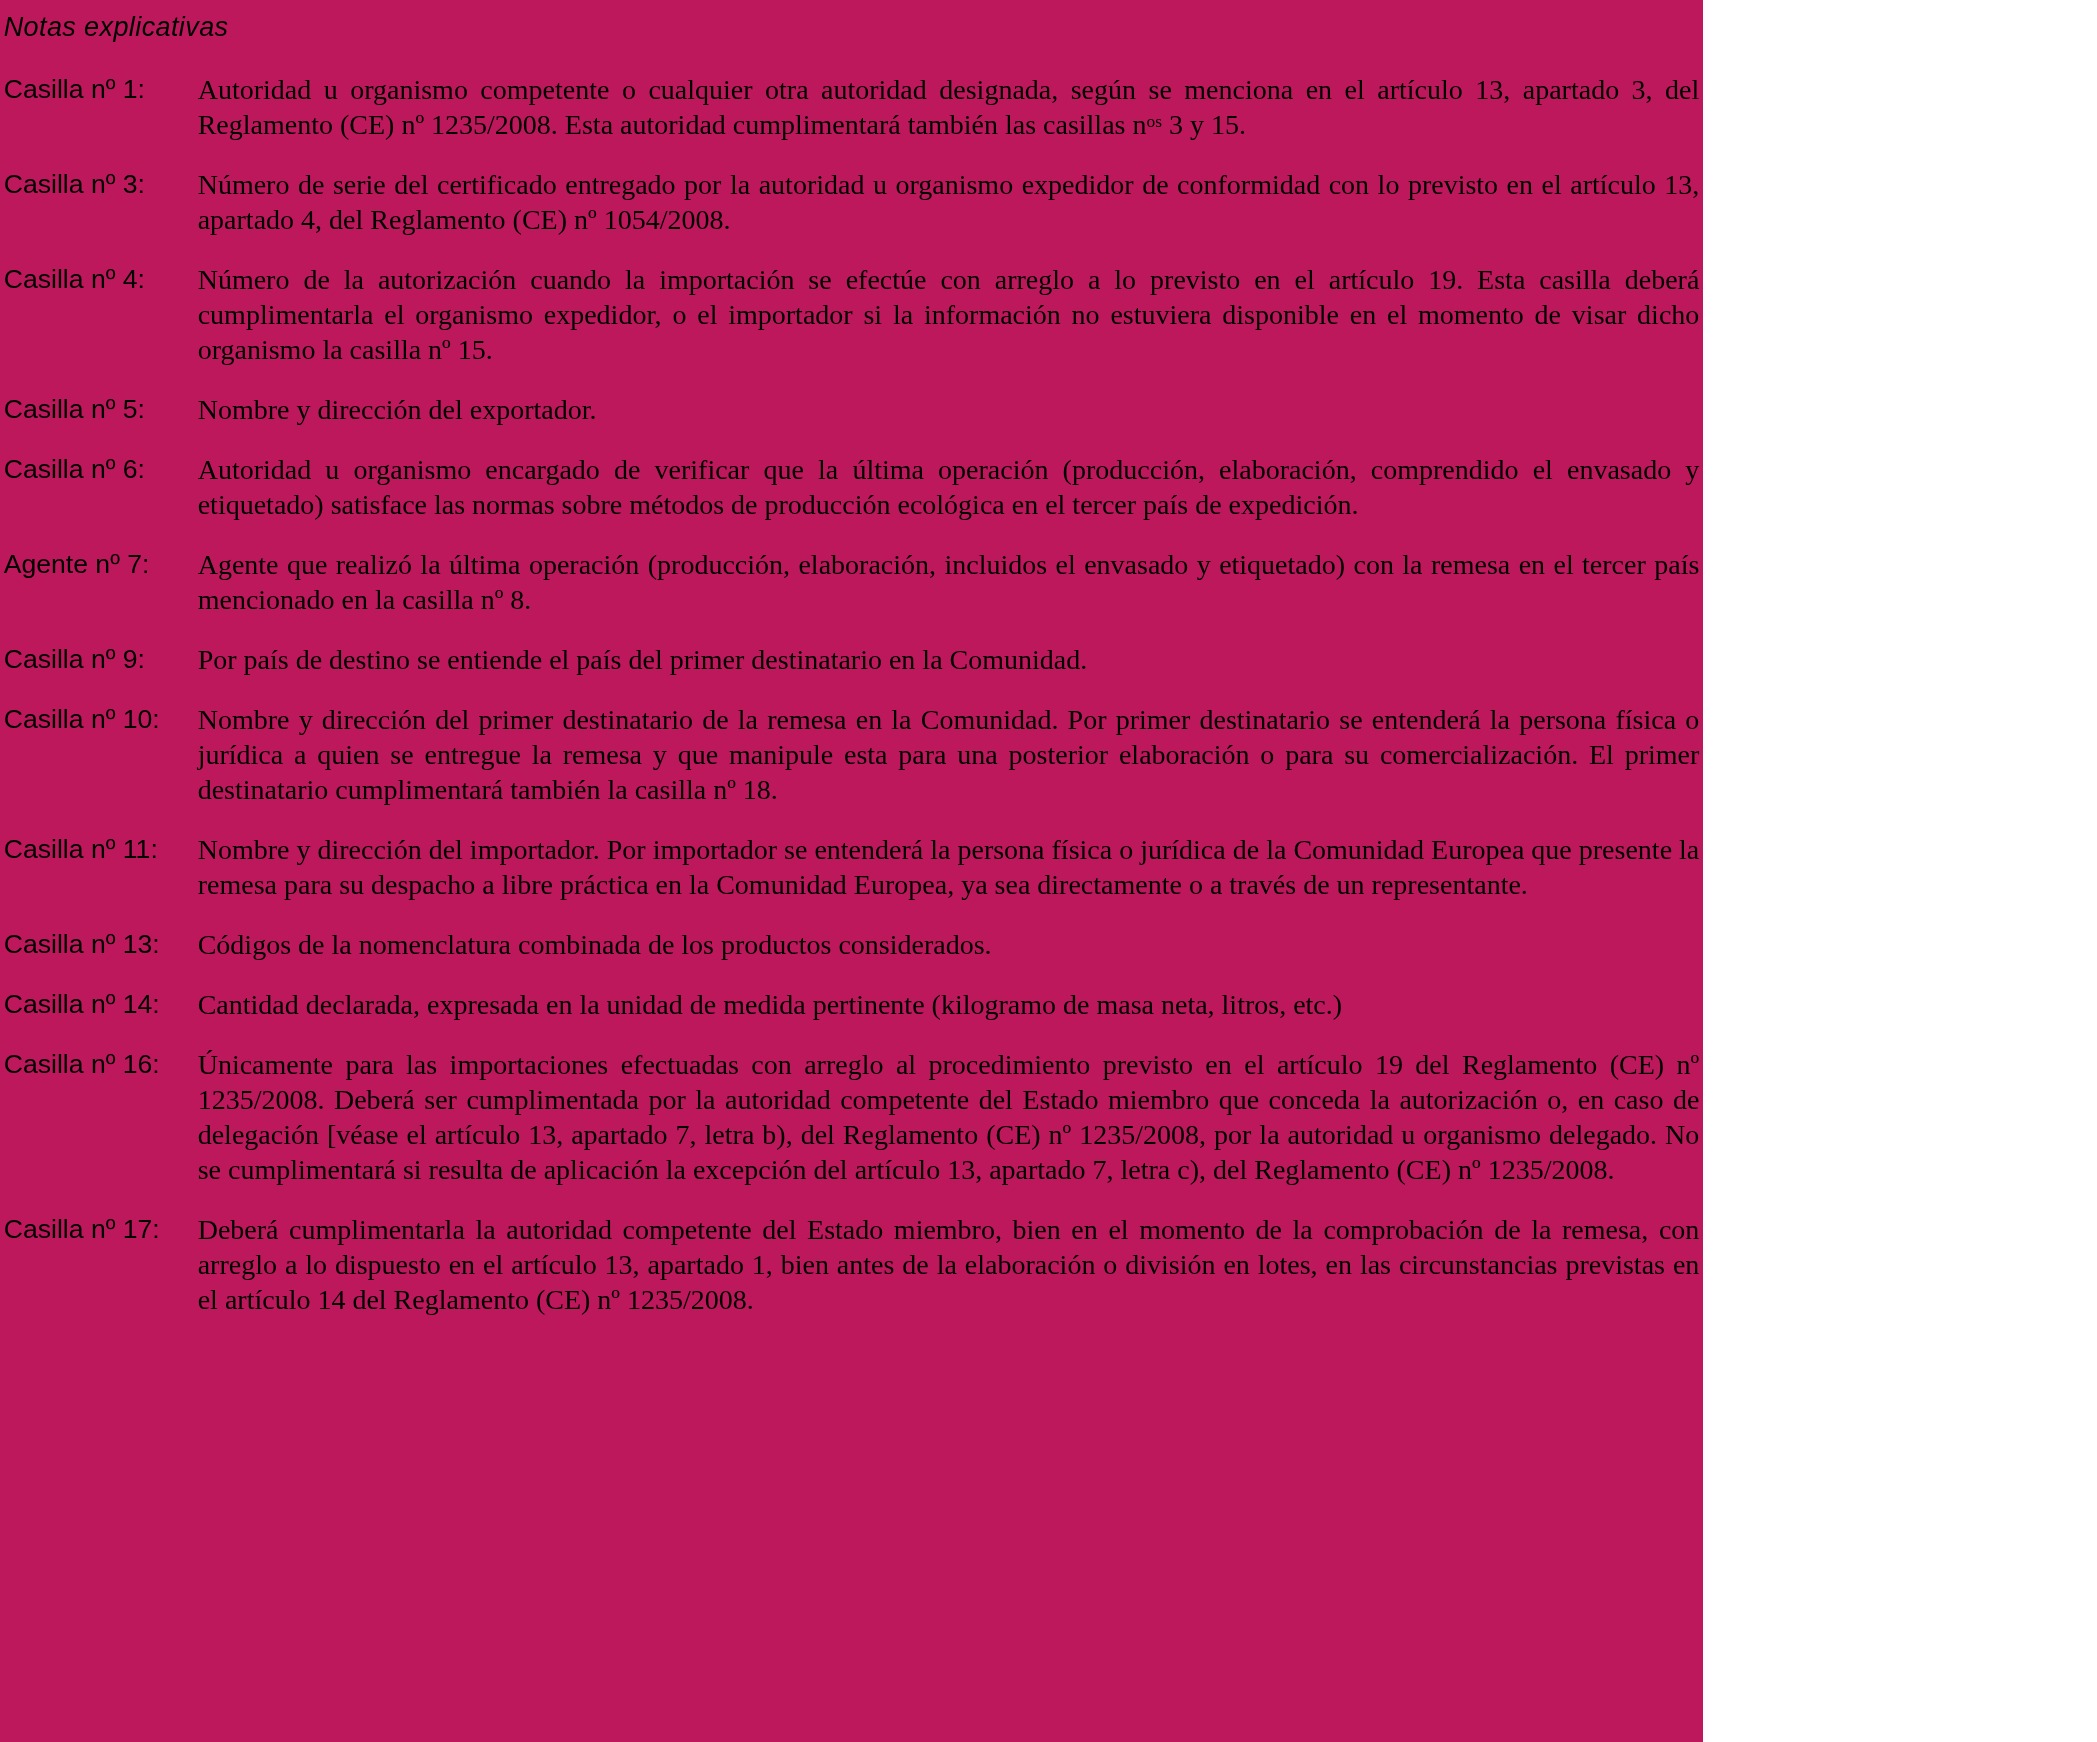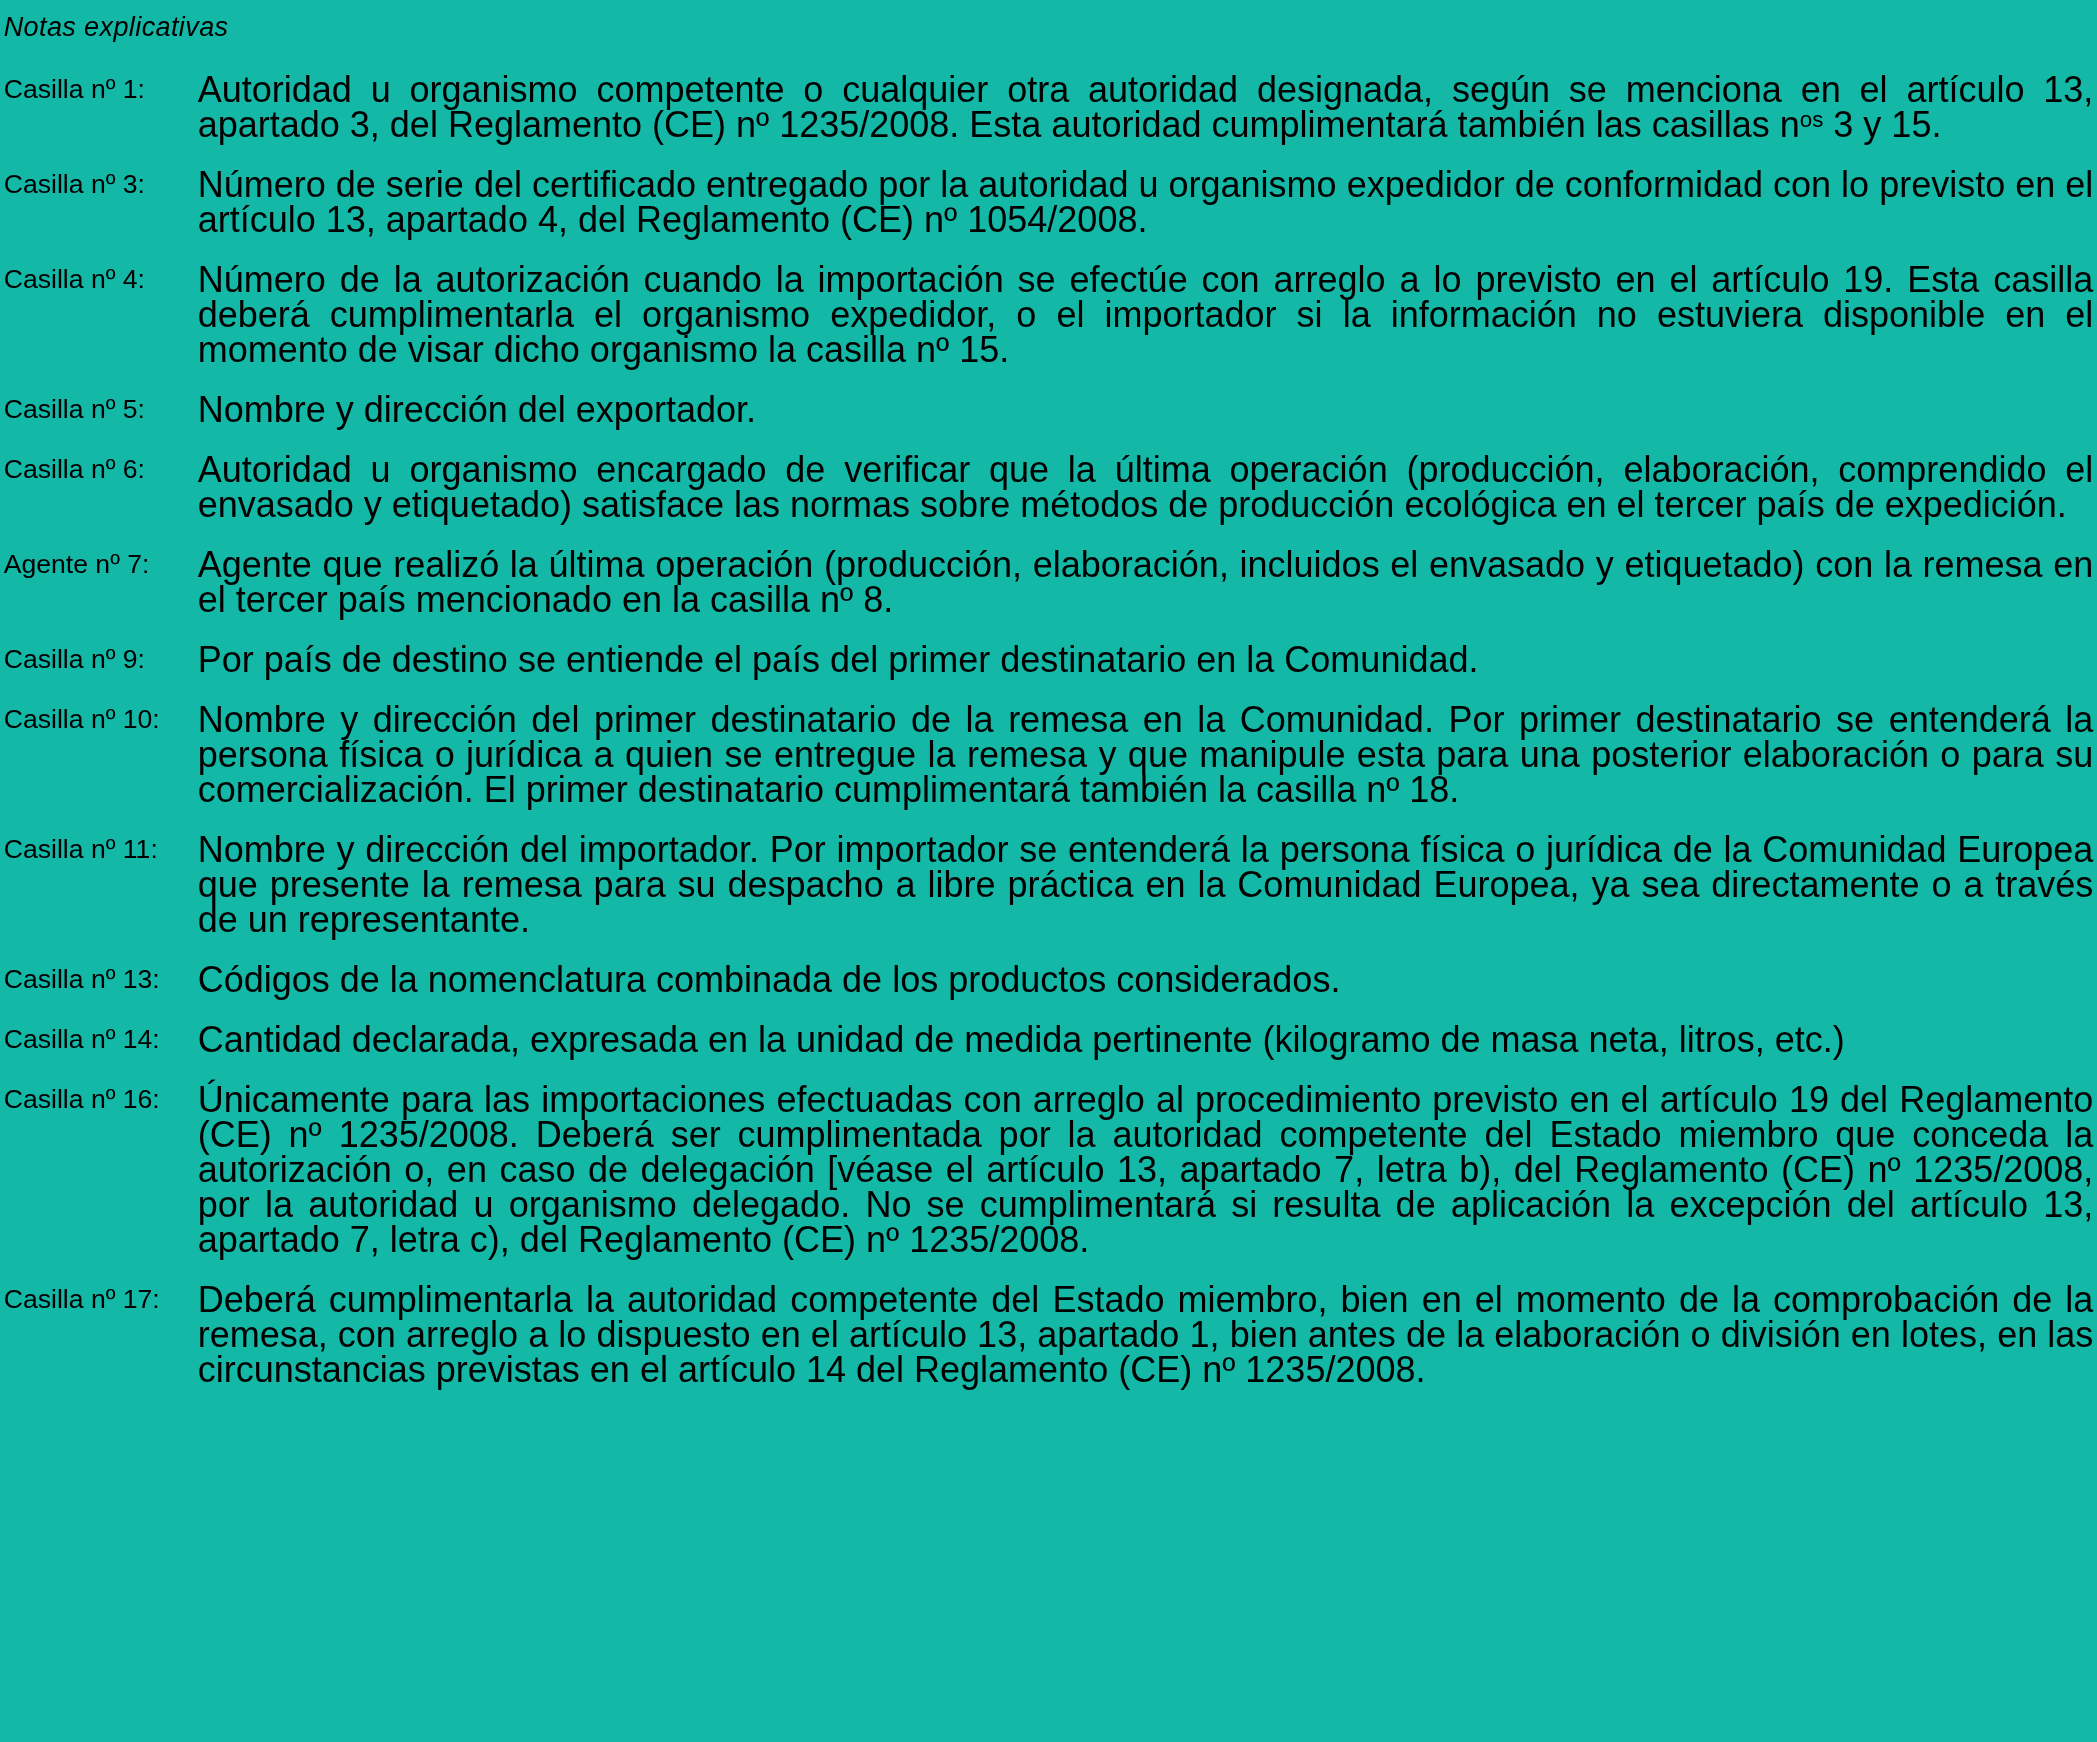--- a/index.html
+++ b/index.html
@@ -9,24 +9,24 @@
   }
   body {
     width: 2097px;
     height: 1743px;
     color: #000000;
     font-family: "Liberation Sans", "DejaVu Sans", sans-serif;
     overflow: hidden;
   }
   .page {
     box-sizing: border-box;
-    width: 2097px;
+    width: 1703px;
     height: 1743px;
     padding: 10.3px 3.7px 0 3.7px;
-    background: #14b8a6;
+    background: #be185d;
   }
   .doc-title {
     font-style: italic;
     font-weight: 400;
     font-size: 27px;
     line-height: 35px;
     margin: 0 0 27px 0;
     letter-spacing: 0.4px;
   }
   .notes-list {
@@ -37,23 +37,24 @@
     grid-template-columns: 194px 1fr;
     margin: 0 0 25px 0;
   }
   .note-label {
     font-size: 26.6px;
     line-height: 35px;
     white-space: nowrap;
     padding-right: 7.4px;
   }
   .note-body {
-    font-size: 36px;
+    font-size: 28px;
     line-height: 35px;
     text-align: justify;
+    font-family: Liberation Serif, serif;
   }
   .note-body sup {
     font-size: 62%;
     line-height: 0;
     vertical-align: baseline;
     position: relative;
     top: -0.45em;
   }
 </style>
 </head>

